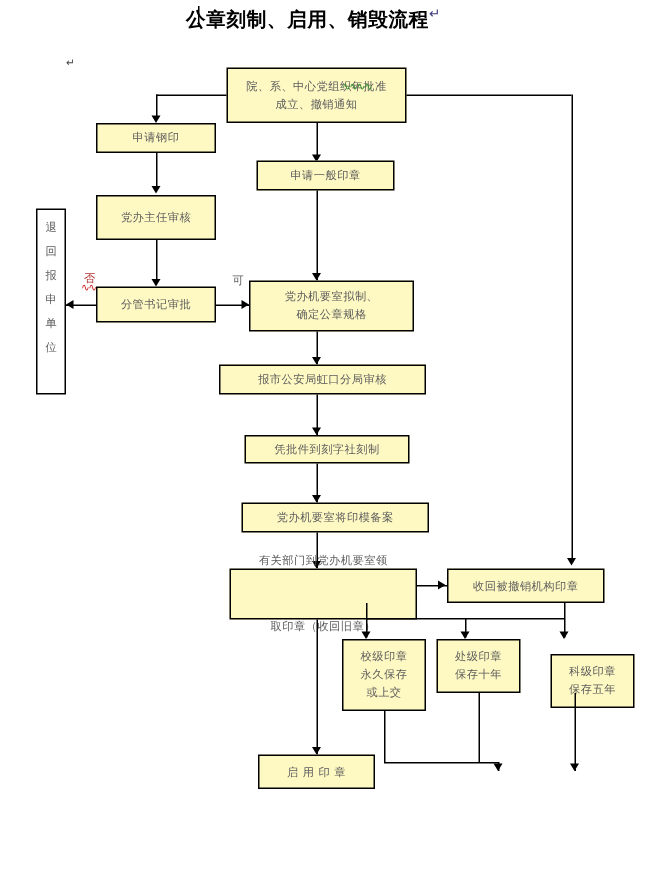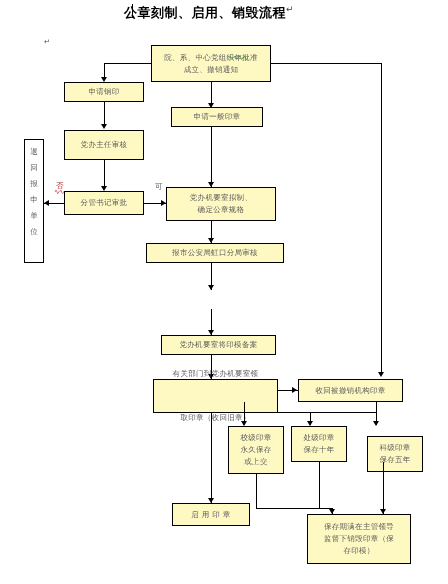--- a/index.html
+++ b/index.html
@@ -213,24 +213,27 @@
   </div>
   <div class="line-v" style="left:211px; top:221px; height:22px;"></div>
   <div class="arrow-down" style="left:208px; top:238px;"></div>
 
   <div class="box" style="left:146px; top:243px; width:138px; height:20px;">
     <span class="line">报市公安局虹口分局审核</span>
   </div>
   <div class="line-v" style="left:211px; top:263px; height:27px;"></div>
   <div class="arrow-down" style="left:208px; top:285px;"></div>
 
+  <div class="box" style="left:163px; top:290px; width:110px; height:19px;">
+    <span class="line">凭批件到刻字社刻制</span>
+  </div>
   <div class="line-v" style="left:211px; top:309px; height:26px;"></div>
   <div class="arrow-down" style="left:208px; top:330px;"></div>
 
-  <div class="box" style="left:161px; top:335px; width:115px; height:20px;">
+  <div class="box" style="left:161px; top:335px; width:125px; height:20px;">
     <span class="line">党办机要室将印模备案</span>
   </div>
   <div class="line-v" style="left:211px; top:355px; height:24px;"></div>
   <div class="arrow-down" style="left:208px; top:374px;"></div>
 
   <div class="box" style="left:153px; top:379px; width:125px; height:34px;gap:32px;">
     <span class="line">有关部门到党办机要室领</span>
     <span class="line">取印章（收回旧章）</span>
   </div>
 
@@ -274,19 +277,14 @@
   <div class="line-v" style="left:383px; top:462px; height:52px;"></div>
   <div class="arrow-down" style="left:380px; top:509px;"></div>
 
   <div class="line-v" style="left:211px; top:413px; height:90px;"></div>
   <div class="arrow-down" style="left:208px; top:498px;"></div>
 
   <div class="box" style="left:172px; top:503px; width:78px; height:23px;">
     <span class="line">启 用 印 章</span>
   </div>
 
-  <div class="box" style="left:307px; top:514px; width:104px; height:50px;">
-    <span class="line">保存期满在主管领导</span>
-    <span class="line">监督下销毁印章（保</span>
-    <span class="line">存印模）</span>
-  </div>
 
 </div>
 
 </body></html>

